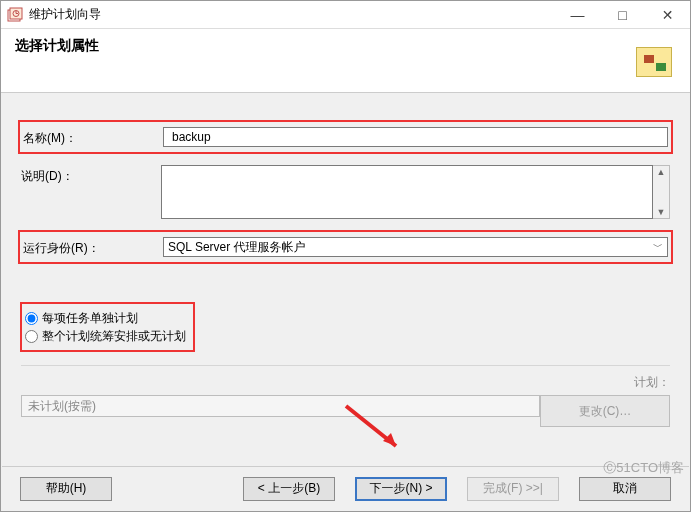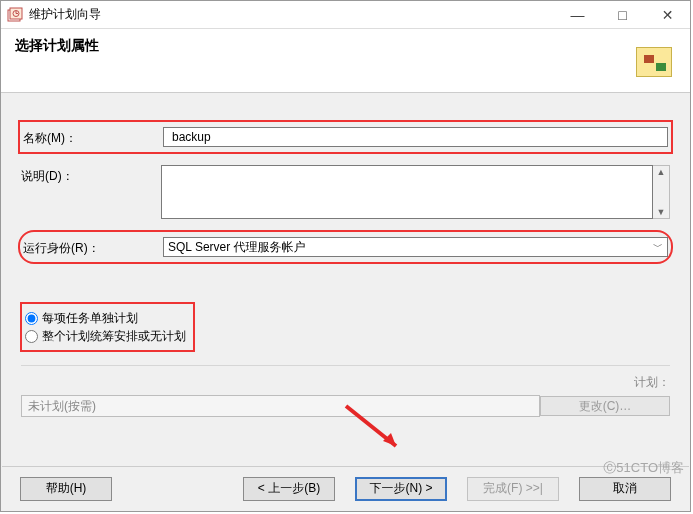--- a/index.html
+++ b/index.html
@@ -54,26 +54,26 @@
     .select-input .caret { font-size: 10px; color:#555; }
 
     .highlight { outline: 2px solid #e33; outline-offset: 1px; }
 
     .radio-group { margin-top: 30px; margin-left: 2px; }
     .radio-row { display:flex; align-items:center; height:18px; }
     .radio-row input { margin-right: 4px; }
 
     .hr { border: none; border-top: 1px solid #d6d6d6; margin: 16px 0 8px 0; }
     .plan-label { color: #888; font-size:12px; margin-bottom: 4px; text-align: right; }
-    .plan-row { display:flex; align-items:center; }
+    .plan-row { display:flex; }
     .plan-input {
       flex: 1; height: 22px; border: 1px solid #bdbdbd; padding: 2px 6px; font-size: 12px; color:#888; background:#f5f5f5;
     }
     .plan-btn {
-      width: 130px; height: 20px; border: 1px solid #bdbdbd; background:#e7e7e7; color:#9a9a9a; font-size:12px;
+      width: 130px; height: 32px; border: 1px solid #bdbdbd; background:#e7e7e7; color:#9a9a9a; font-size:12px;
     }
 
     .footer {
       position: absolute; left: 1px; right:1px; bottom: 1px; height: 44px;
       border-top: 1px solid #ccc; background:#f0f0f0; display:flex; align-items:center; padding: 0 18px; gap: 20px;
     }
     .btn {
       height: 24px; min-width: 92px; border: 1px solid #8a8a8a; background:#e1e1e1; font-size:12px; padding: 0 10px;
       display:inline-flex; align-items:center; justify-content:center; cursor:pointer;
     }
@@ -131,21 +131,21 @@
       <div class="label">说明(D)：</div>
       <div class="textarea-wrap">
         <textarea class="textarea" value="" style=""></textarea>
         <div class="scroll-stub">
           <span class="arr">▲</span>
           <span class="arr">▼</span>
         </div>
       </div>
     </div>
 
-    <div class="form-row highlight" style="padding:4px 2px;border-radius:13px;">
+    <div class="form-row highlight" style="padding:4px 2px;">
       <div class="label">运行身份(R)：</div>
       <div class="select-input">
         <span>SQL Server 代理服务帐户</span>
         <span class="caret">﹀</span>
       </div>
     </div>
 
     <div class="radio-group highlight" style="display:inline-block; padding:4px 6px 4px 2px;">
       <label class="radio-row">
         <input type="radio" name="sched" checked="" style="">

